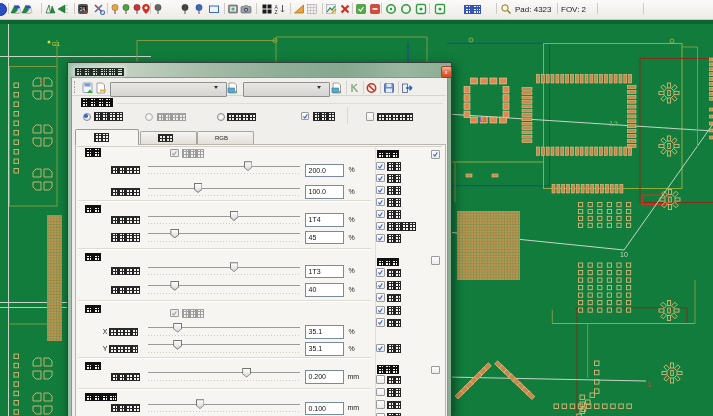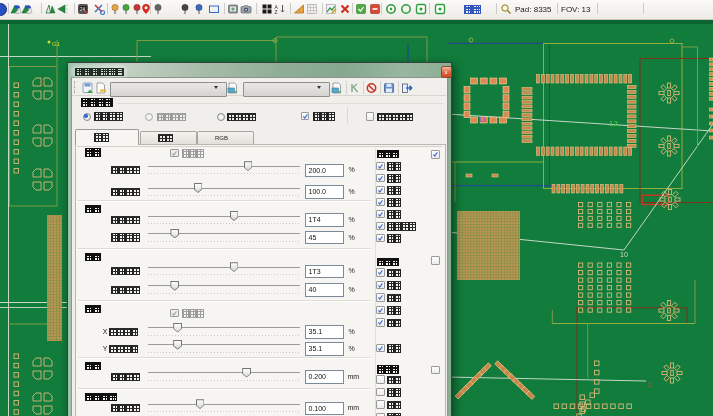--- a/index.html
+++ b/index.html
@@ -528,23 +528,23 @@
     <rect x="1.5" y="1.5" width="9" height="9" rx="1.5" fill="#fff" stroke="#2e9e3e" stroke-width="1.4"></rect>
     <circle cx="6" cy="6" r="1.6" fill="#2e9e3e"></circle>
   </svg>
 <i class="cnsel" style="left:464px;top:5px;width:6.8px;height:8px"></i>
 <i class="cnsel" style="left:472.4px;top:5px;width:6.8px;height:8px"></i>
 <div style="position:absolute;left:495.5px;top:3px;width:1px;height:11px;background:#cecbc4"></div>
 <svg style="position:absolute;left:499.5px;top:2.5px" width="12" height="12" viewBox="0 0 12 12">
     <circle cx="5" cy="5" r="3.2" fill="#fdf6d8" stroke="#8a7a28" stroke-width="1"></circle>
     <path d="M7.5 7.5 L10.5 10.5" stroke="#8a7a28" stroke-width="1.4"></path>
   </svg>
-<div class="t8" style="left:515px;top:5px;color:#1a1a1a">Pad: 8335</div>
+<div class="t8" style="left:515px;top:5px;color:#1a1a1a">Pad: 4323</div>
 <div style="position:absolute;left:557px;top:3px;width:1px;height:11px;background:#cecbc4"></div>
-<div class="t8" style="left:561px;top:5px;color:#1a1a1a">FOV: 13</div>
+<div class="t8" style="left:561px;top:5px;color:#1a1a1a">FOV: 2</div>
 <div style="position:absolute;left:597px;top:3px;width:1px;height:11px;background:#cecbc4"></div>
 <div style="position:absolute;left:643px;top:3px;width:1px;height:11px;background:#cecbc4"></div>
 <div style="position:absolute;left:67px;top:61.5px;width:382.5px;height:354.5px;background:linear-gradient(90deg,#9fc0aa 0%,#c6d3c4 13%,#a6bba9 36%,#8fae98 55%,#85a88f 72%,#99b7a0 88%,#8bac93 100%);border:1px solid #35413a;border-bottom:none;box-shadow:2px 3px 9px rgba(0,0,0,0.5)"></div>
 <div style="position:absolute;left:71px;top:76.5px;width:375px;height:339.5px;background:#f1efec;border:1px solid #8c948c;border-bottom:none"></div>
 <div style="position:absolute;left:73px;top:66.5px;width:52px;height:9.5px;background:rgba(255,255,255,0.30);box-shadow:0 0 3px 2px rgba(255,255,255,0.30);border-radius:3px"></div>
 <i class="cnt" style="left:74.5px;top:67.5px;width:6.6px;height:7.3px"></i>
 <i class="cnt" style="left:82.7px;top:67.5px;width:6.6px;height:7.3px"></i>
 <i class="cnt" style="left:90.9px;top:67.5px;width:6.6px;height:7.3px"></i>
 <i class="cnt" style="left:99.1px;top:67.5px;width:6.6px;height:7.3px"></i>
 <i class="cnt" style="left:107.3px;top:67.5px;width:6.6px;height:7.3px"></i>

